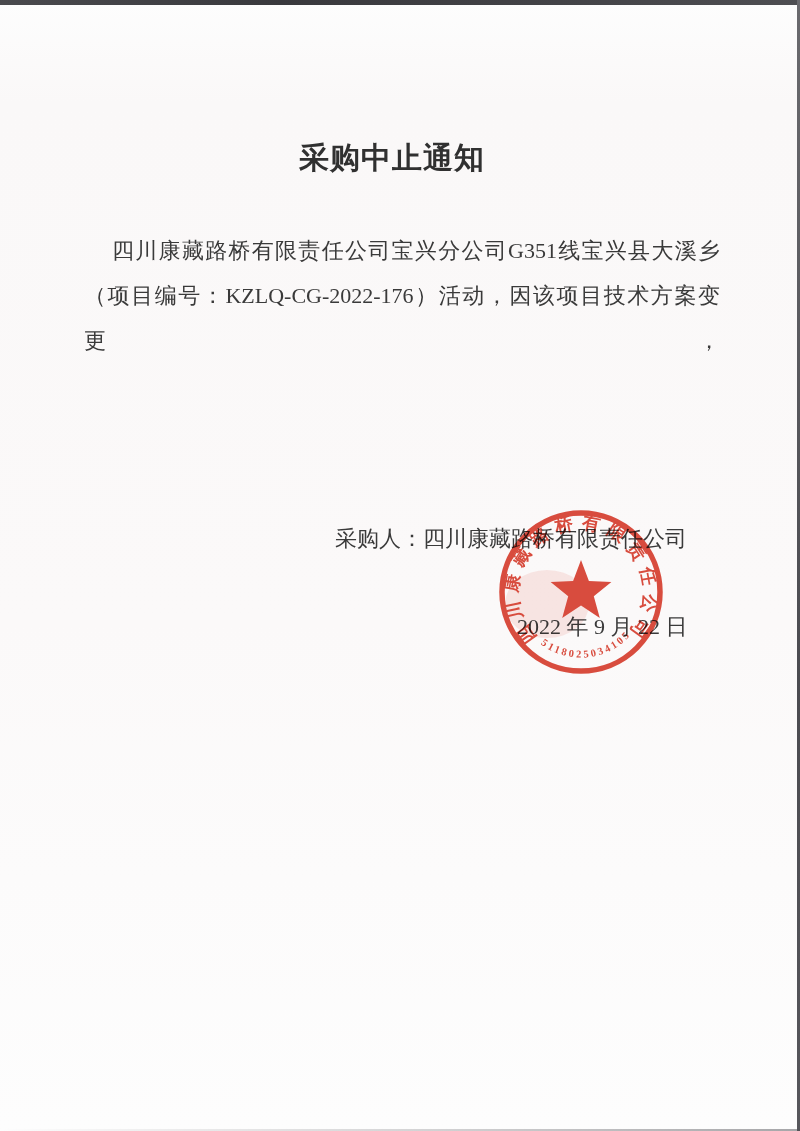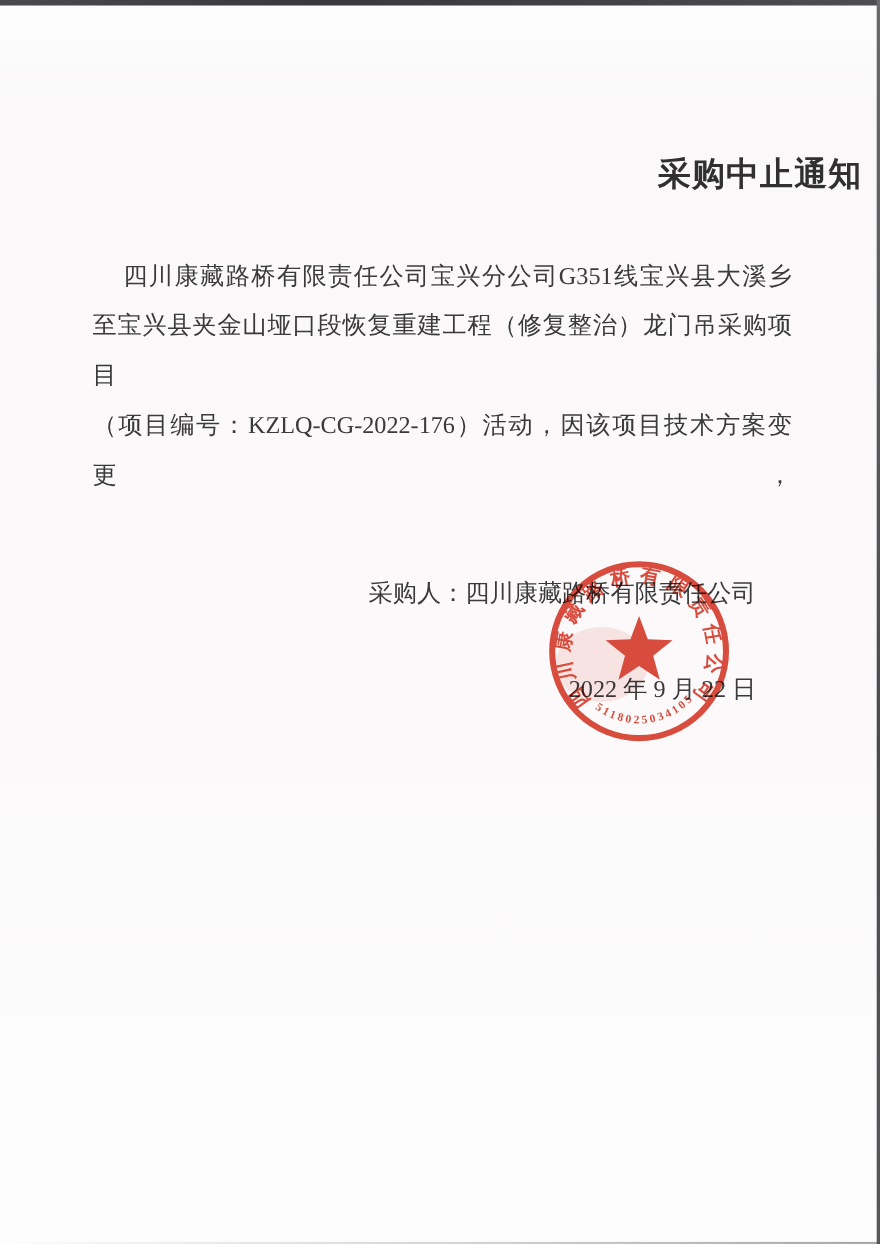--- a/index.html
+++ b/index.html
@@ -15,21 +15,21 @@
   }
   
   .edge-top{position:absolute;top:0;left:0;right:0;height:5px;
     background:linear-gradient(90deg,#4a4a4e 0%,#39393d 35%,#434347 70%,#4e4e52 100%);}
   .edge-right{position:absolute;top:0;right:0;width:3px;height:100%;
     background:linear-gradient(180deg,#6a6a6e,#4b4b50 60%,#57575c);}
   .edge-bottom{position:absolute;bottom:0;left:0;right:0;height:2px;
     background:linear-gradient(90deg,rgba(80,80,85,0) 0%,rgba(80,80,85,.25) 55%,rgba(80,80,85,.5) 100%);}
   .title{
     position:absolute;top:138px;left:0;width:784px;
-    text-align:right;font-size:30px;font-weight:bold;letter-spacing:1px;color:#303030;
+    text-align:center;font-size:30px;font-weight:bold;letter-spacing:1px;color:#303030;
   }
   .body-block{
     position:absolute;top:228px;left:84px;width:636px;
     font-size:22px;line-height:45.2px;color:#3a3a3a;
   }
   .body-block .line{width:636px;}
   .body-block .just{text-align:justify;text-align-last:justify;}
   .body-block .indent{padding-left:28px;width:608px;}
   .signature{
     position:absolute;top:524px;left:335px;
@@ -51,21 +51,20 @@
 <div class="page">
 
   <div class="edge-top"></div>
   <div class="edge-right"></div>
   <div class="edge-bottom"></div>
 
   <div class="title">采购中止通知</div>
 
   <div class="body-block">
     <div class="line just indent">四川康藏路桥有限责任公司宝兴分公司G351线宝兴县大溪乡</div>
-    <div class="line just">至宝兴县夹金山垭口段恢复重建工程（修复整治）龙门吊采购项目</div>
     <div class="line just">（项目编号：KZLQ-CG-2022-176）活动，因该项目技术方案变更，</div>
   </div>
 
   <div class="signature"><span>采购人：</span><span>四川康藏路桥有限责任公司</span></div>
 
   <div class="date">2022 年 9 月 22 日</div>
 
   <svg class="seal" viewBox="-115 -115 230 230" xmlns="http://www.w3.org/2000/svg">
     <defs>
       <path id="arcTop" d="M -44,45 A 63,63 0 1 1 44,45" fill="none"></path>

